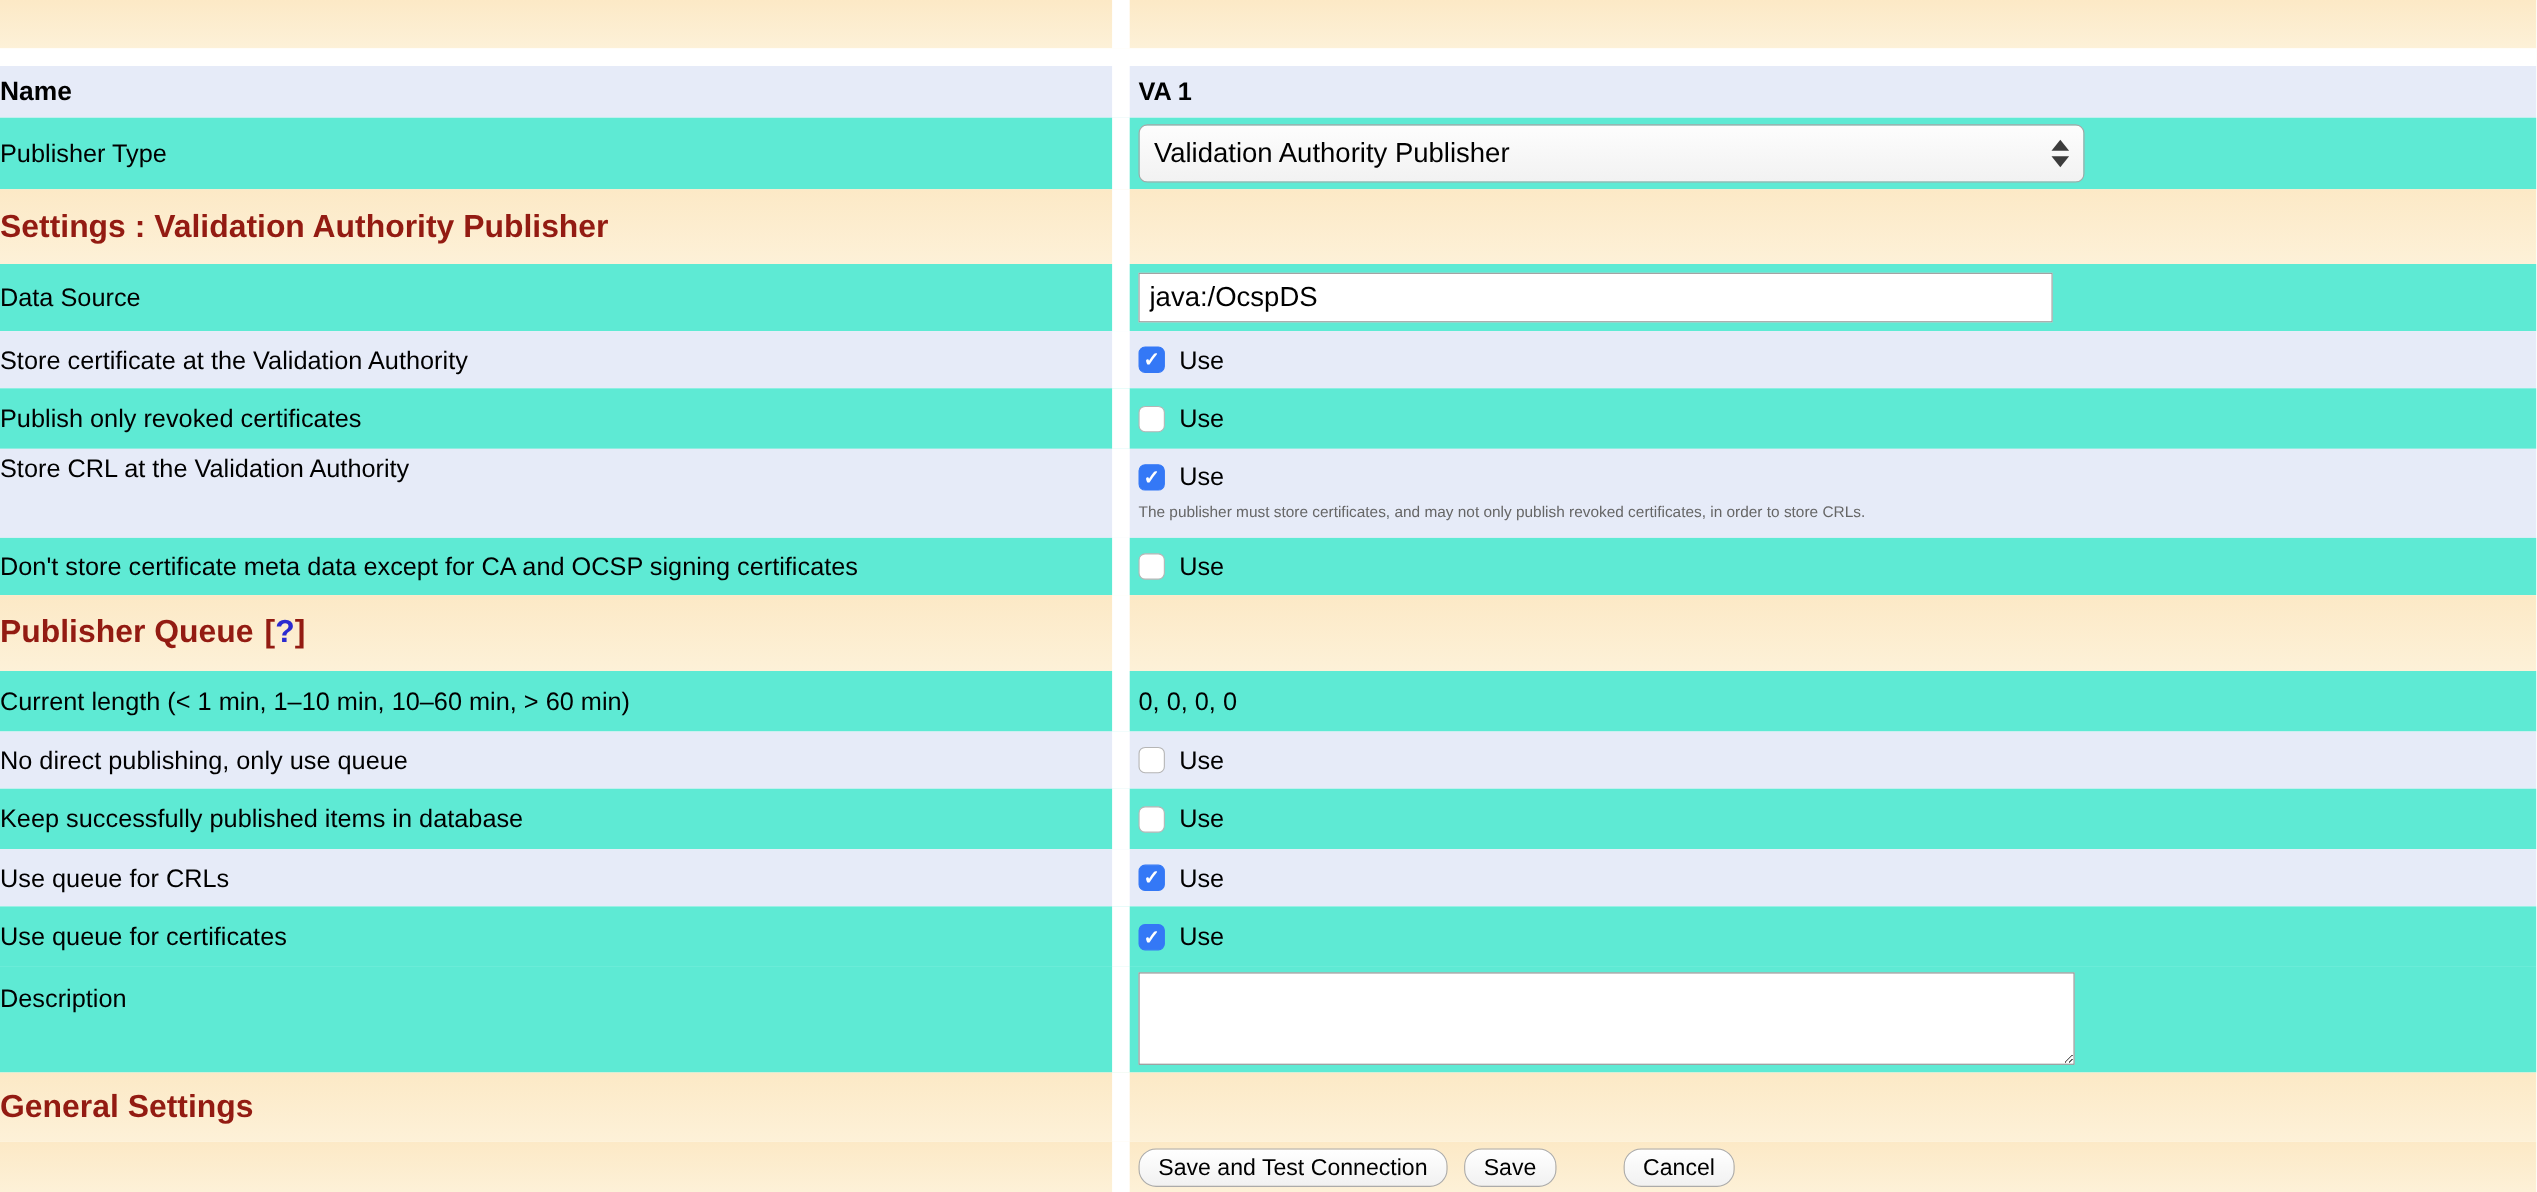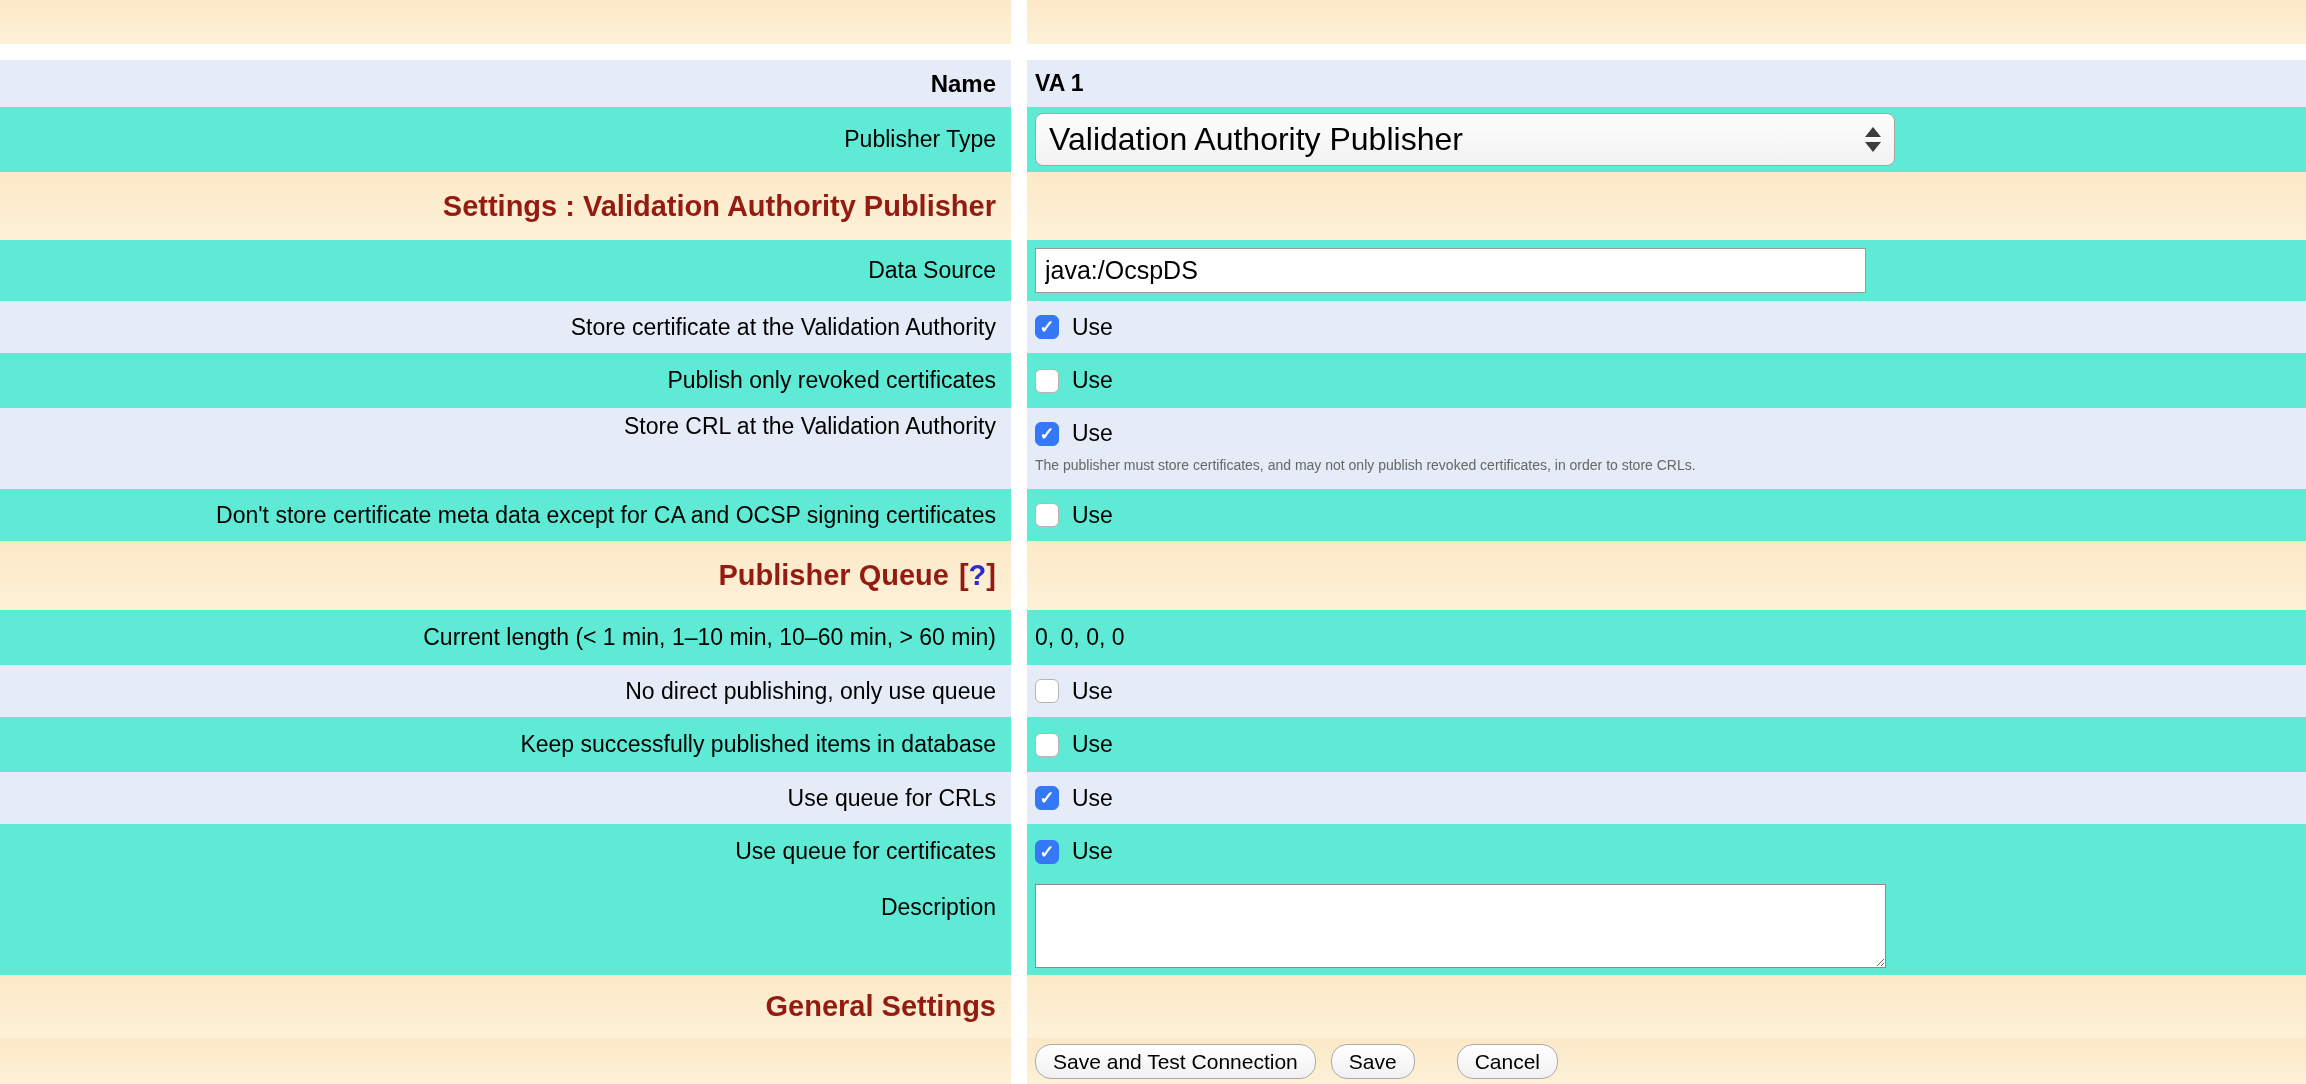--- a/index.html
+++ b/index.html
@@ -15,37 +15,37 @@
   .bg-a { background:#e6ebf8; }               
   .bg-b { background:#5eead4; }               
   .bg-cream { background:linear-gradient(180deg,#fce9c6 0%,#fdf1d8 100%); }
   .bg-cream-dark { background:#fbe3b2; }
 
   
   .h9{height:9px}.h6{height:6px}.h16{height:16px}.h44{height:44px}.h47{height:47px}
   .h51{height:55px}.h52{height:52px}.h61{height:61px}.h63{height:63px}.h65{height:65px}
   .h68{height:68px}.h69{height:69px}.h81{height:81px}.h96{height:96px}
 
-  .cell-l { display:flex; align-items:center; justify-content:flex-end; padding-right:15px; }
+  .cell-l { display:flex; align-items:center; padding-right:15px; }
   .cell-r { display:flex; align-items:center; padding-left:8px; }
 
   .label { font-size:23px; text-align:right; line-height:1.25; }
   .bold  { font-weight:bold; font-size:24px; }
   .value-text { font-size:23px; }
 
   .section-title { font-size:29px; font-weight:bold; color:#931b12; white-space:nowrap; }
   .bracket { color:#931b12; }
   .bracket-open { margin-left:10px; }
   .help-link { color:#2b2bd0; text-decoration:none; cursor:pointer; font-weight:bold; }
 
   
   .select { width:860px; height:53px; background:linear-gradient(180deg,#fdfdfd,#f2f2f2);
             border:1px solid #a6a6a6; border-radius:8px; display:flex; align-items:center;
             padding-left:13px; cursor:default; }
-  .select-text { font-size:32px; }
+  .select-text { font-size:25px; }
   .stepper { margin-left:auto; margin-right:13px; display:flex; flex-direction:column; gap:5px; }
   .tri-up   { width:0; height:0; border-left:8px solid transparent; border-right:8px solid transparent; border-bottom:10px solid #3c3c3c; }
   .tri-down { width:0; height:0; border-left:8px solid transparent; border-right:8px solid transparent; border-top:10px solid #3c3c3c; }
 
   
   .text-input { width:831px; height:45px; border:1px solid #9a9a9a; background:#fff;
                 font-family:"Liberation Sans",sans-serif; font-size:25px; padding:0 9px; }
 
   
   .checkbox { width:24px; height:24px; border-radius:6px; background:#ffffff;
@@ -63,21 +63,21 @@
   
   .desc { width:851px; height:84px; border:1px solid #8c8c8c; background:#fff;
           font-family:"Liberation Sans",sans-serif; font-size:23px; padding:4px 8px;
           resize:both; margin-top:2px; }
 
   
   .btn { height:35px; padding:0 17px; font-family:"Liberation Sans",sans-serif; font-size:21px;
          background:linear-gradient(180deg,#ffffff,#f1f1f1); border:1px solid #ababab;
          border-radius:16px; cursor:pointer; color:#000; }
   .btn + .btn { margin-left:15px; }
-  .btn.cancel { margin-left:42px; }
+  .btn.cancel { margin-left:61px; }
 </style>
 </head>
 <body>
 
 <div class="page">
 
   <div class="row bg-cream h44">
     <div class="cell-l"></div>
     <div class="gutter"></div>
     <div class="cell-r"></div>

